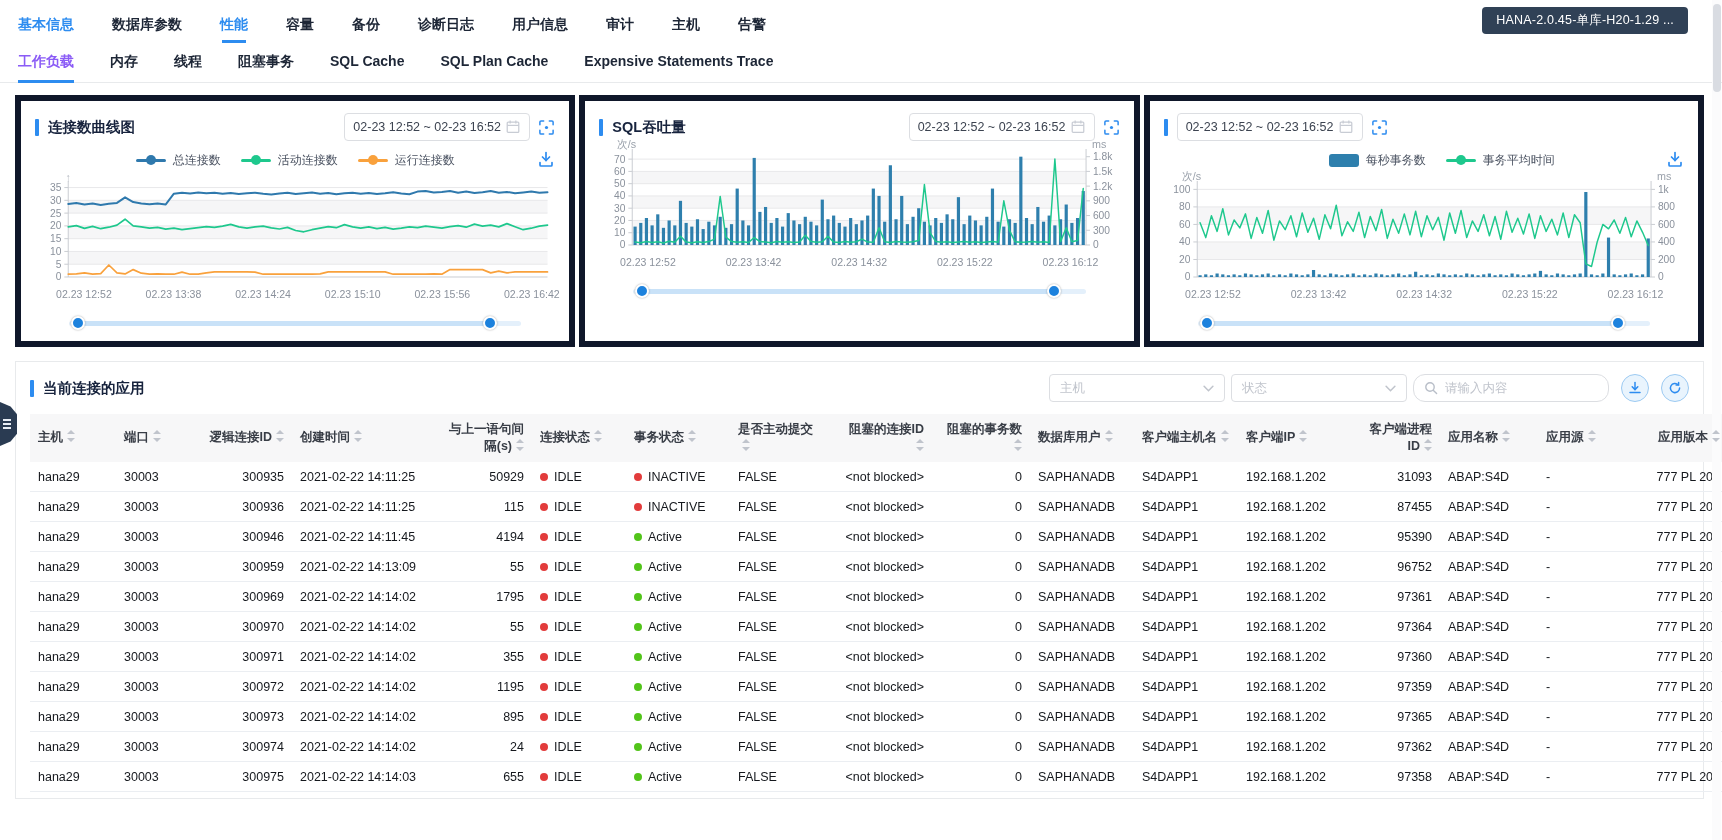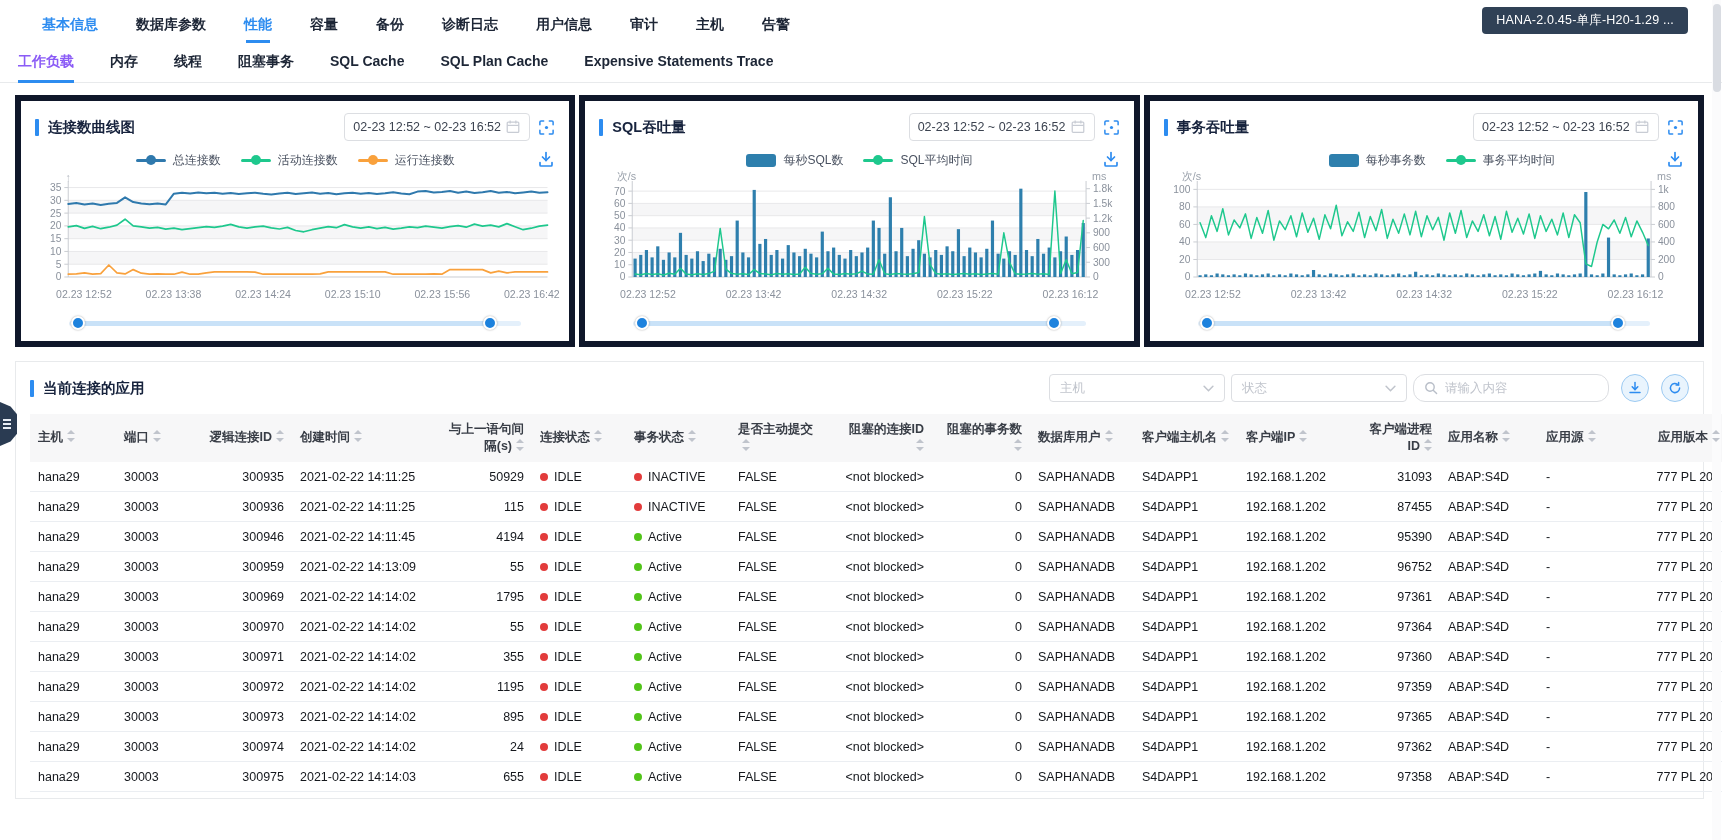--- a/index.html
+++ b/index.html
@@ -11,21 +11,21 @@
   .badge { position:absolute; top:7px; right:34px; background:#304156; color:#fff;
            font-size:12.5px; padding:5px 14px; border-radius:4px; letter-spacing:.2px; }
 
   
   .sb-track { position:absolute; right:1px; top:0; width:9px; height:840px; background:#fbfbfc; }
   .sb-thumb { position:absolute; right:1px; top:4px; width:8px; height:88px; background:#d9dce2; border-radius:4px; }
 
   
   .ptabs { display:flex; gap:38px; padding:16px 0 0 18px; font-size:14px; font-weight:bold; }
   .ptab { color:#1d2636; cursor:pointer; padding-bottom:9px; position:relative; white-space:nowrap; }
-  .ptab.accent { color:#2d8cf0;margin-left:24px; }
+  .ptab.accent { color:#2d8cf0; }
   .ptab.active { color:#2d8cf0; }
   .ptab.active::after { content:""; position:absolute; left:2px; right:2px; bottom:0; height:3px; background:#2d8cf0; }
 
   .stabs { display:flex; gap:36px; padding:10px 0 0 18px; font-size:14px; font-weight:bold;
            border-bottom:1px solid #e8eaec; }
   .stab { color:#1d2636; cursor:pointer; padding-bottom:11px; position:relative; white-space:nowrap; }
   .stab.active { color:#8b5cf6; }
   .stab.active::after { content:""; position:absolute; left:0; right:0; bottom:-1px; height:3px; background:#2d8cf0; }
 
   
@@ -221,39 +221,20 @@
             <line x1="2.5" y1="7.2" x2="15.5" y2="7.2" stroke="#c8ccd4" stroke-width="1.4"></line>
           </svg>
       </span>
       <span class="expand-btn">
         <svg width="17" height="17" viewBox="0 0 18 18" fill="none" stroke="#2d8cf0" stroke-width="1.6" stroke-linecap="round">
             <path d="M2 6V3.2A1.2 1.2 0 0 1 3.2 2H6"></path>
             <path d="M12 2h2.8A1.2 1.2 0 0 1 16 3.2V6"></path>
             <path d="M16 12v2.8a1.2 1.2 0 0 1-1.2 1.2H12"></path>
             <path d="M6 16H3.2A1.2 1.2 0 0 1 2 14.8V12"></path>
             <circle cx="9" cy="9" r="1.7" fill="#2d8cf0" stroke="none"></circle>
-          </svg>
-      </span>
-    </div>
-    <div class="legend-row">
-      <span class="legend-items" style="display:flex;gap:20px;">
-          <span class="leg-item">
-            <span class="leg-bar" style="background: rgb(46, 127, 173);"></span>
-            <span>每秒SQL数</span>
-          </span>
-          <span class="leg-item">
-            <span class="leg-line" style="background: rgb(30, 200, 141);"></span>
-            <span>SQL平均时间</span>
-          </span>
-        </span>
-      <span class="dl-btn">
-        <svg width="18" height="18" viewBox="0 0 18 18" fill="none" stroke="#2d8cf0" stroke-width="1.7" stroke-linecap="round" stroke-linejoin="round">
-            <path d="M9 2.5v8"></path>
-            <path d="M5.5 7 9 10.5 12.5 7"></path>
-            <path d="M3 12.5v2.5a1 1 0 0 0 1 1h10a1 1 0 0 0 1-1v-2.5"></path>
           </svg>
       </span>
     </div>
     <svg class="plot" viewBox="0 0 532 134" preserveAspectRatio="none">
         <rect x="34" y="79.46666666666667" width="464" height="12.266666666666666" fill="#f6f6f7"></rect>
         <rect x="34" y="54.93333333333334" width="464" height="12.266666666666652" fill="#f6f6f7"></rect>
         <rect x="34" y="30.39999999999999" width="464" height="12.26666666666668" fill="#f6f6f7"></rect>
         <line x1="34" y1="91.73333333333333" x2="498" y2="91.73333333333333" stroke="#e8e8ea" stroke-width="1"></line>
         <line x1="34" y1="79.46666666666667" x2="498" y2="79.46666666666667" stroke="#e8e8ea" stroke-width="1"></line>
         <line x1="34" y1="67.19999999999999" x2="498" y2="67.19999999999999" stroke="#e8e8ea" stroke-width="1"></line>
@@ -387,21 +368,20 @@
       <div class="track"></div>
       <div class="range" style="left: 2%; width: 91%;"></div>
       <span class="handle h1" style="left: calc(2% - 7px);"></span>
       <span class="handle h2" style="left: calc(93% - 7px);"></span>
     </div>
   </div>
 
   <div class="chart-card">
     <div class="card-head">
       <span class="accent-bar"></span>
-      <span class="card-title">事务吞吐量</span>
       <span class="datebox">
         <span>02-23 12:52 ~ 02-23 16:52</span>
         <svg width="16" height="16" viewBox="0 0 18 18">
             <rect x="2.5" y="3.5" width="13" height="11.5" rx="1" fill="none" stroke="#c8ccd4" stroke-width="1.4"></rect>
             <line x1="5.8" y1="1.8" x2="5.8" y2="5" stroke="#c8ccd4" stroke-width="1.4"></line>
             <line x1="12.2" y1="1.8" x2="12.2" y2="5" stroke="#c8ccd4" stroke-width="1.4"></line>
             <line x1="2.5" y1="7.2" x2="15.5" y2="7.2" stroke="#c8ccd4" stroke-width="1.4"></line>
           </svg>
       </span>
       <span class="expand-btn">

